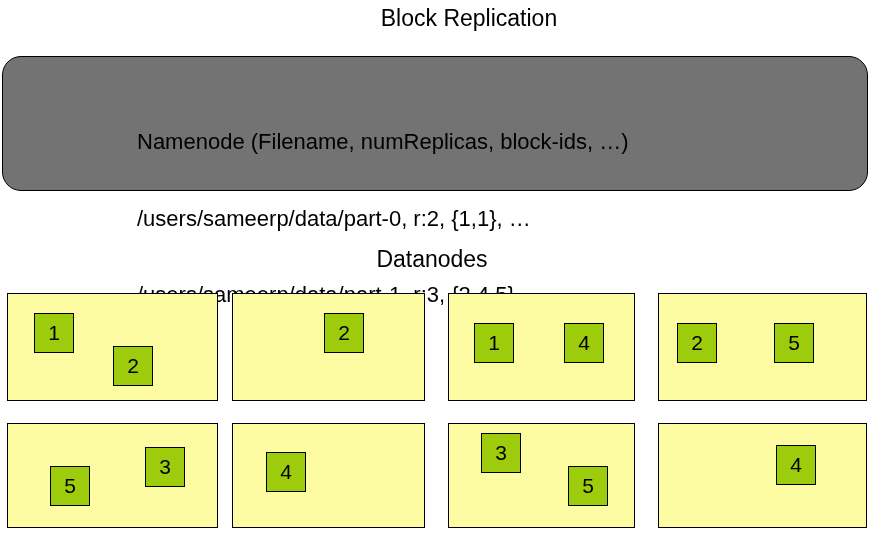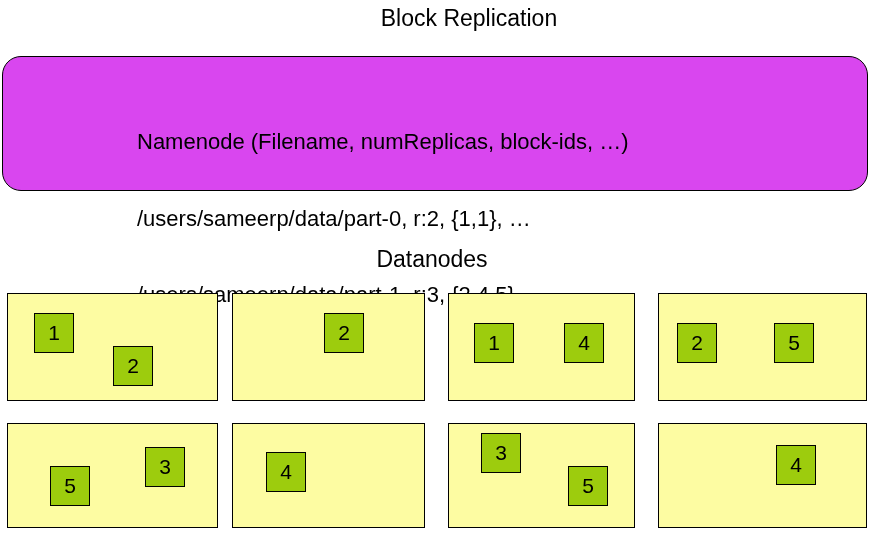--- a/index.html
+++ b/index.html
@@ -43,21 +43,21 @@
   }
 
   
   #namenode-panel {
     position: absolute;
     left: 2px;
     top: 56px;
     width: 866px;
     height: 135px;
     box-sizing: border-box;
-    background: #d946ef;
+    background: #737373;
     border: 1.6px solid #000000;
     border-radius: 19px;
   }
   #namenode-text {
     position: absolute;
     left: 134px;
     top: 21px;
     font-size: 22px;
     line-height: 25.5px;
     white-space: pre;

